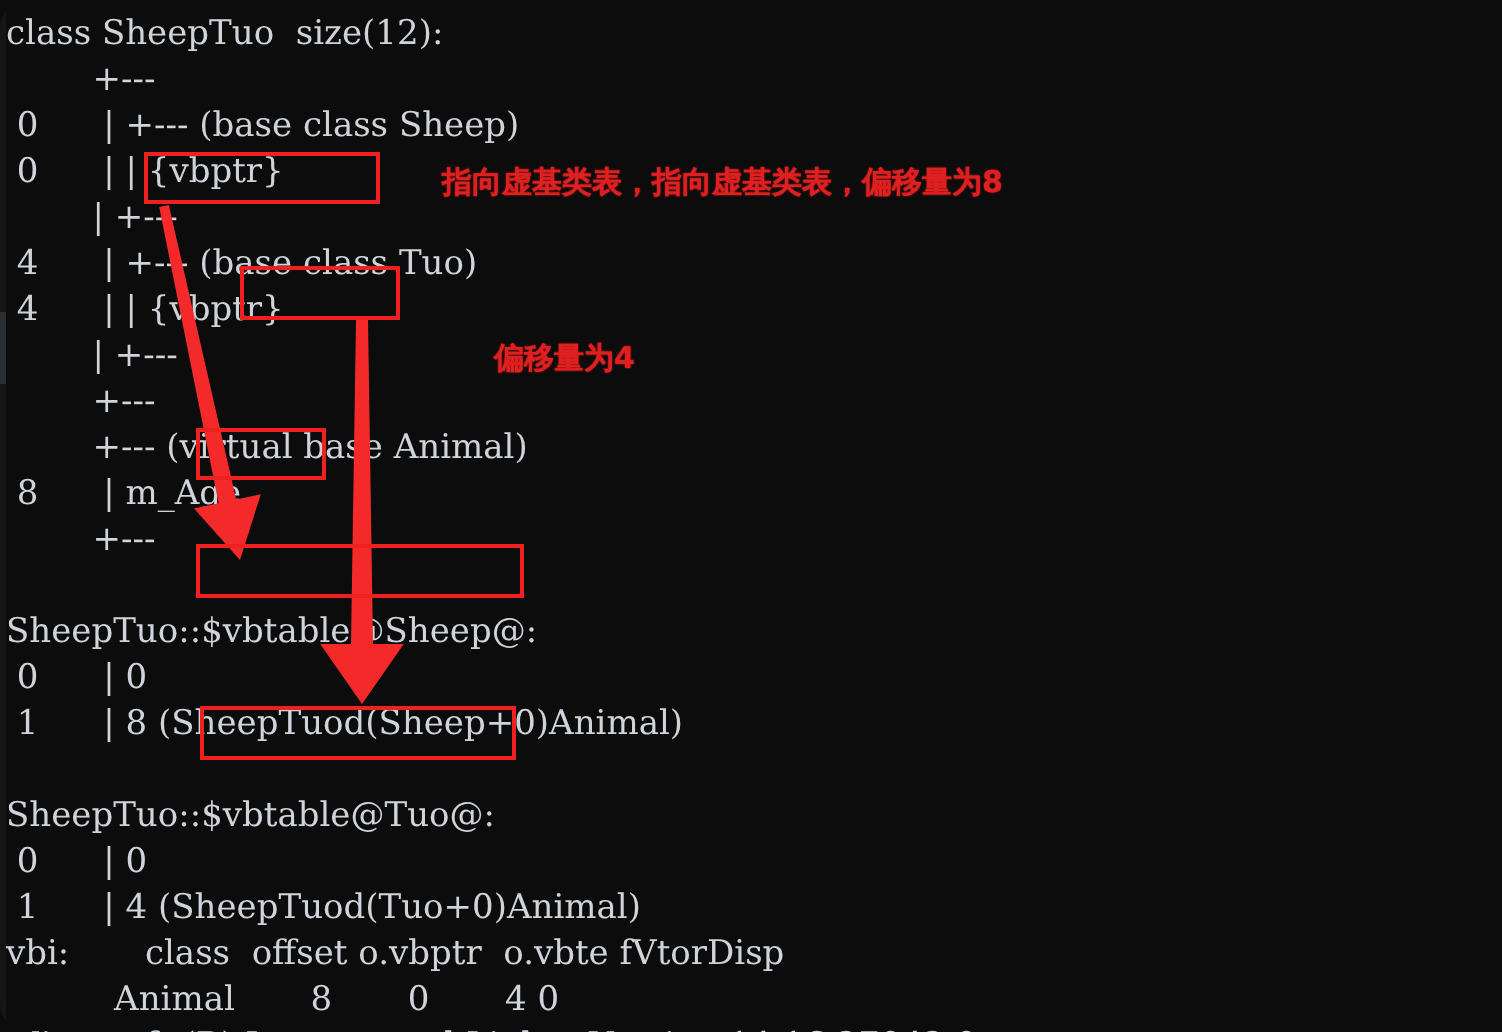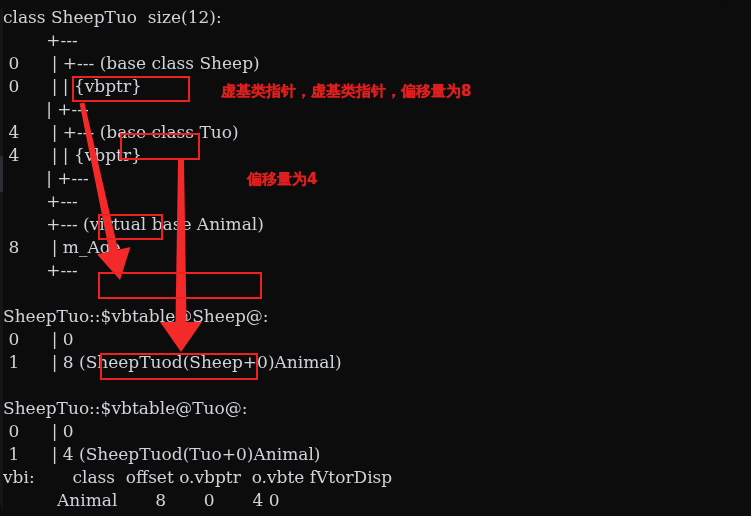--- a/index.html
+++ b/index.html
@@ -66,17 +66,17 @@
     </svg>
 
   <div id="box-layer">
       <div class="hl-box" style="left: 72px; top: 76px; width: 118px; height: 26px;"></div>
       <div class="hl-box" style="left: 120px; top: 133px; width: 80px; height: 27px;"></div>
       <div class="hl-box" style="left: 98px; top: 214px; width: 65px; height: 26px;"></div>
       <div class="hl-box" style="left: 98px; top: 272px; width: 164px; height: 27px;"></div>
       <div class="hl-box" style="left: 100px; top: 353px; width: 158px; height: 27px;"></div>
     </div>
   <div id="note-layer">
-      <div class="cn-note" style="left: 221px; top: 82px;">虚基类指针，虚基类指针，偏移量为8</div>
+      <div class="cn-note" style="left: 221px; top: 82px;">指向虚基类表，指向虚基类表，偏移量为8</div>
       <div class="cn-note" style="left: 247px; top: 156px; margin-top: 14px;">偏移量为4</div>
     </div>
 
 </div>
 
 </body></html>

